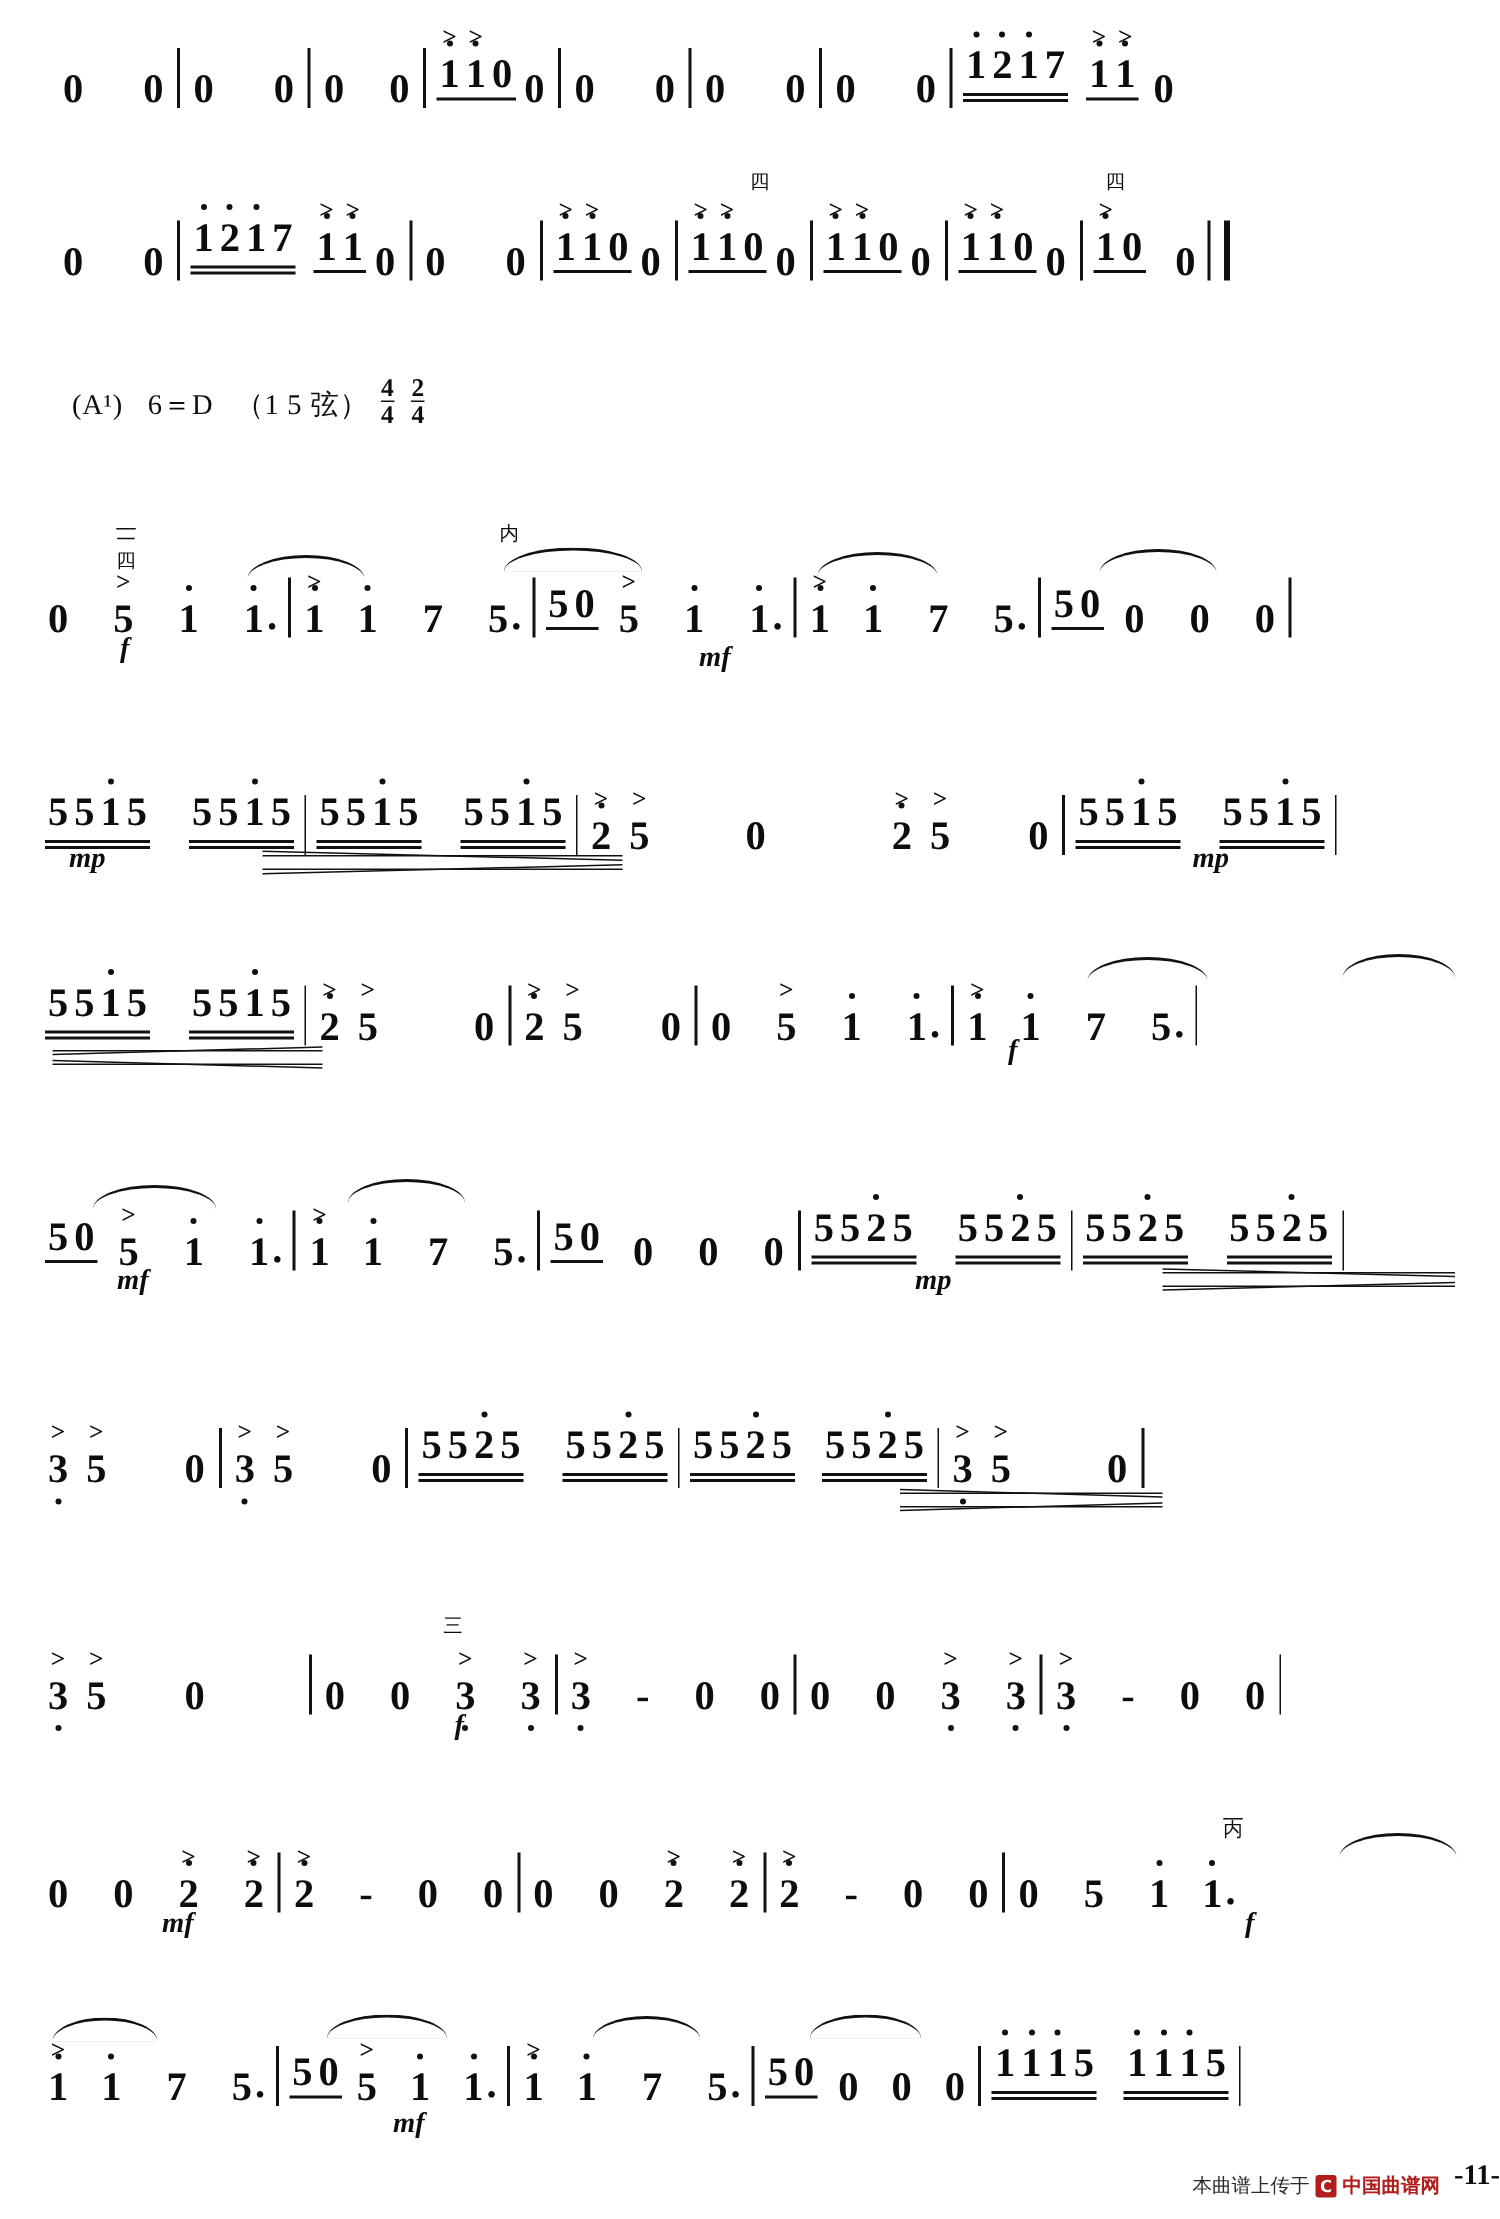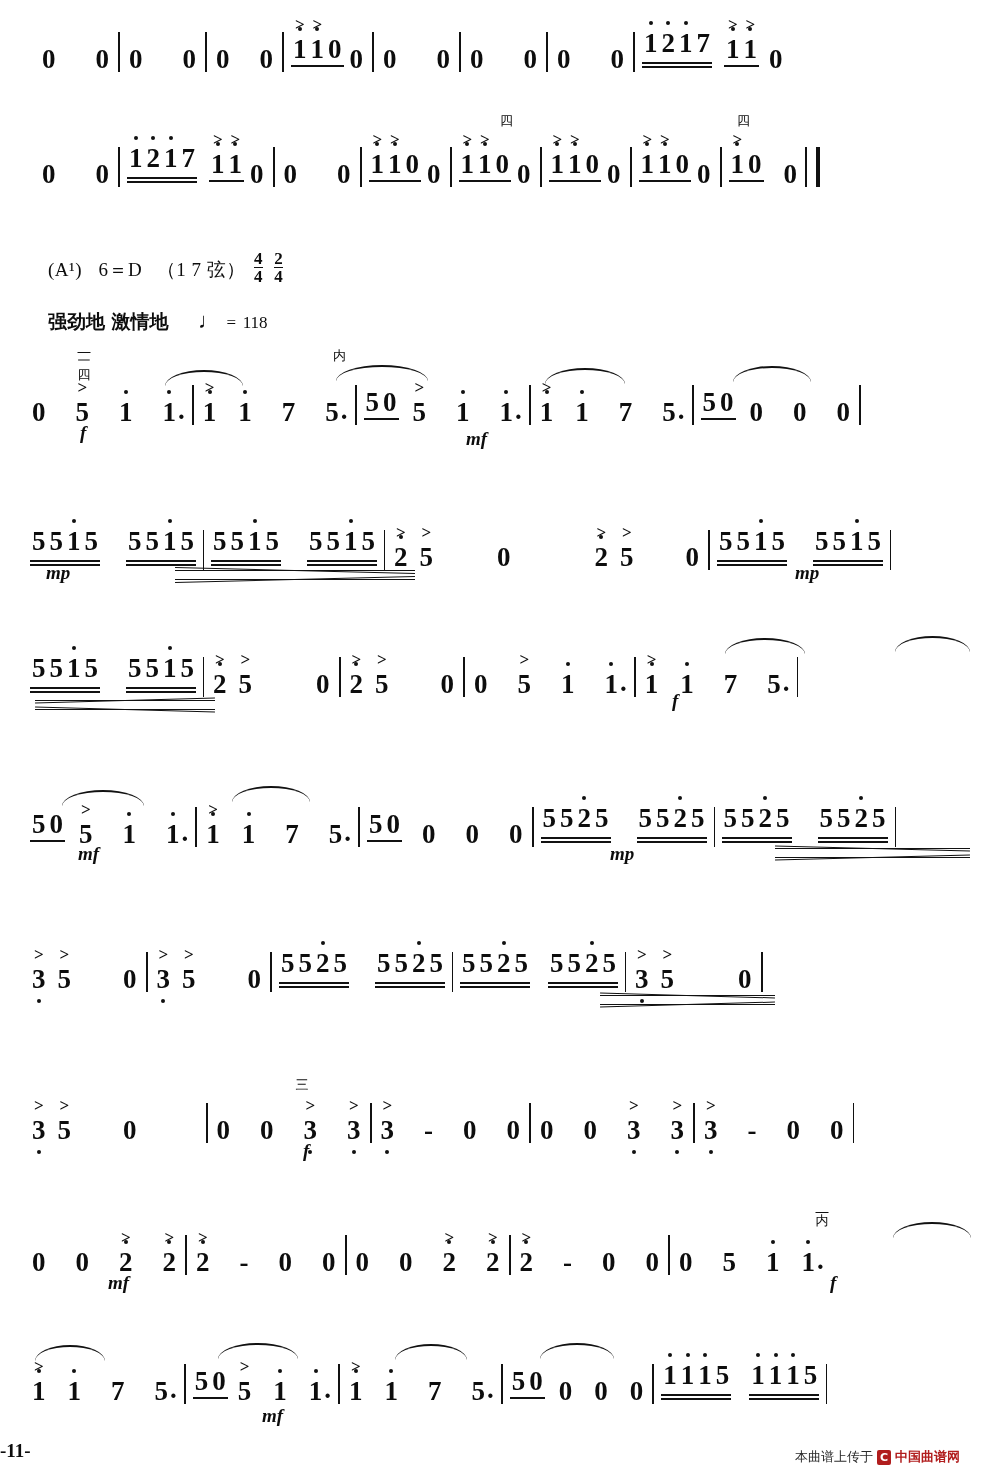--- a/index.html
+++ b/index.html
@@ -187,21 +187,21 @@
   .tempo-line .bpm {
     font-family: "Liberation Serif", serif;
     font-weight: 400;
     font-size: 17px;
   }
 
   
   .pageno {
     position: absolute;
     left: 0; right: 0;
-    text-align: left;
+    text-align: right;
     font-size: 19px;
     font-weight: 700;
     font-family: "Liberation Serif", serif;
   }
   .credit {
     position: absolute;
     font-size: 13px;
     color: #2a2a2a;
     font-family: "DejaVu Sans", sans-serif;
     display: flex;
@@ -348,37 +348,30 @@
 
   <div style="position:absolute; left:500px; top:112px; font-family:'DejaVu Sans',sans-serif; font-size:13px;">四</div>
   <div style="position:absolute; left:737px; top:112px; font-family:'DejaVu Sans',sans-serif; font-size:13px;">四</div>
 
   <div class="hdr" style="left:48px; top:250px;">
     <div class="key-line">
       <span>(A¹)</span>
       <span style="display:inline-block;width:6px"></span>
       <span>6＝D</span>
       <span style="display:inline-block;width:4px"></span>
-      <span>（1   7 弦）</span>
+      <span>（1   5 弦）</span>
       <span class="frac">
         <span class="num">4</span>
         <span class="den" style="border-top:1.5px solid #111">4</span>
       </span>
       <span class="frac">
         <span class="num">2</span>
         <span class="den" style="border-top:1.5px solid #111">4</span>
       </span>
     </div>
-    <div class="tempo-line" style="margin-top:22px;">
-      <span>强劲地  激情地</span>
-      <span style="display:inline-block;width:16px"></span>
-      <span class="bpm" style="font-size:22px">♩</span>
-      <span class="bpm">=</span>
-      <span class="bpm">118</span>
-    </div>
   </div>
 
   <div class="sys" style="position:absolute; left:30px; top:385px;">
     <span class="n">0</span>
       <span class="sp26"></span>
     <span class="n" style="position:relative"><span class="acc">&gt;</span>5</span>
       <span class="sp26"></span>
     <span class="n dotup">1</span>
       <span class="sp26"></span>
     <span class="n dotup">1</span>

